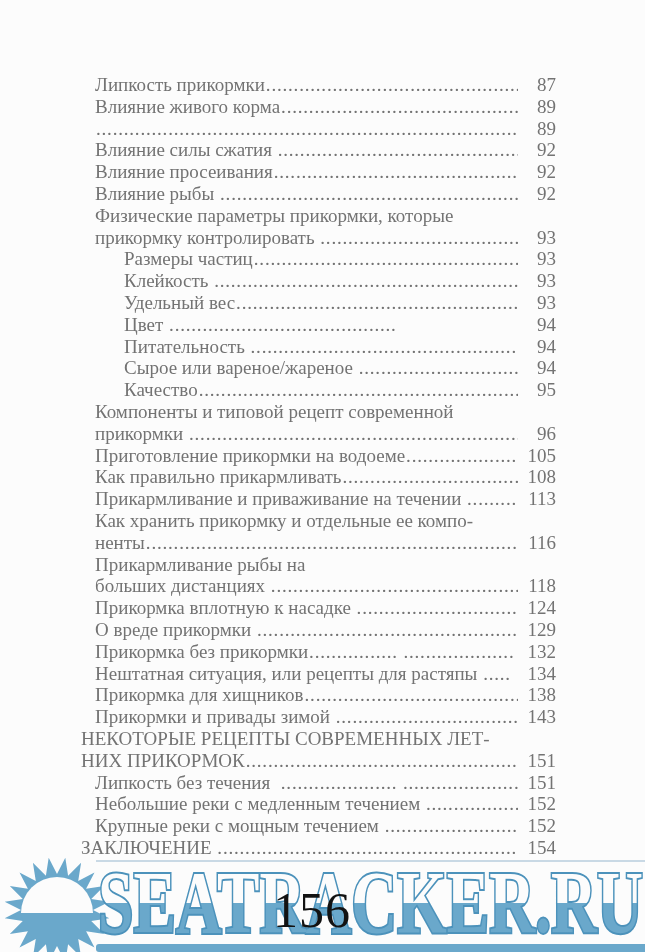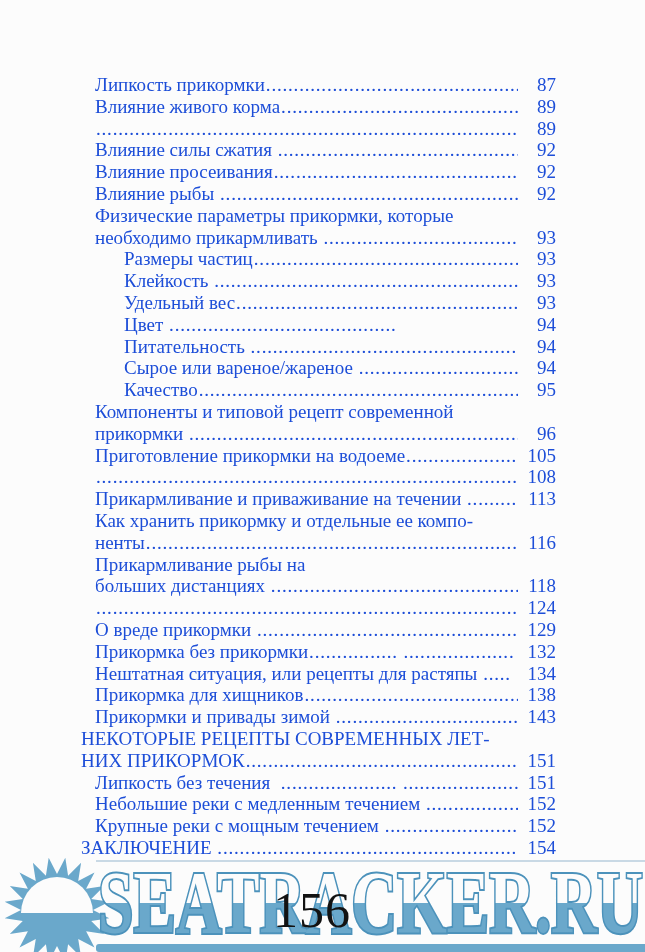--- a/index.html
+++ b/index.html
@@ -7,21 +7,21 @@
     width:645px;height:952px;position:relative;overflow:hidden;
     background:#fcfcfc;
     font-family:"Liberation Serif", serif;
   }
   .toc{
     position:absolute;left:81px;top:74px;width:475px;
   }
   .toc-row{
     display:flex;align-items:flex-end;
     font-size:19px;line-height:21.8px;height:21.8px;
-    color:#1d4ed8;white-space:pre;overflow:hidden;
+    color:#737373;white-space:pre;overflow:hidden;
   }
   .toc-row .title{flex-shrink:0;}
   .toc-row .dots{
     min-width:0;flex-shrink:1;overflow:hidden;
     letter-spacing:0.8px;padding-left:1px;
   }
   .toc-row .pagenum{
     flex-shrink:0;margin-left:auto;text-align:right;
     min-width:30px;padding-left:8px;
   }
@@ -48,38 +48,38 @@
 <body>
 
 <div class="toc">
     <div class="toc-row ind-1"><span class="title">Липкость прикормки</span><span class="dots">...............................................................................................</span><span class="pagenum">87</span></div>
     <div class="toc-row ind-1"><span class="title">Влияние живого корма</span><span class="dots">...............................................................................................</span><span class="pagenum">89</span></div>
     <div class="toc-row ind-1"><span class="dots">...............................................................................................</span><span class="pagenum">89</span></div>
     <div class="toc-row ind-1"><span class="title">Влияние силы сжатия </span><span class="dots">...............................................................................................</span><span class="pagenum">92</span></div>
     <div class="toc-row ind-1"><span class="title">Влияние просеивания</span><span class="dots">...............................................................................................</span><span class="pagenum">92</span></div>
     <div class="toc-row ind-1"><span class="title">Влияние рыбы </span><span class="dots">...............................................................................................</span><span class="pagenum">92</span></div>
     <div class="toc-row ind-1"><span class="title">Физические параметры прикормки, которые</span></div>
-    <div class="toc-row ind-1"><span class="title">необходимо прикармливать </span><span class="dots">...............................................................................................</span><span class="pagenum">93</span></div>
+    <div class="toc-row ind-1"><span class="title">прикормку контролировать </span><span class="dots">...............................................................................................</span><span class="pagenum">93</span></div>
     <div class="toc-row ind-2"><span class="title">Размеры частиц</span><span class="dots">...............................................................................................</span><span class="pagenum">93</span></div>
     <div class="toc-row ind-2"><span class="title">Клейкость </span><span class="dots">...............................................................................................</span><span class="pagenum">93</span></div>
     <div class="toc-row ind-2"><span class="title">Удельный вес</span><span class="dots">...............................................................................................</span><span class="pagenum">93</span></div>
     <div class="toc-row ind-2"><span class="title">Цвет </span><span class="dots">.........................................</span><span class="pagenum">94</span></div>
     <div class="toc-row ind-2"><span class="title">Питательность </span><span class="dots">...............................................................................................</span><span class="pagenum">94</span></div>
     <div class="toc-row ind-2"><span class="title">Сырое или вареное/жареное </span><span class="dots">...............................................................................................</span><span class="pagenum">94</span></div>
     <div class="toc-row ind-2"><span class="title">Качество</span><span class="dots">...............................................................................................</span><span class="pagenum">95</span></div>
     <div class="toc-row ind-1"><span class="title">Компоненты и типовой рецепт современной</span></div>
     <div class="toc-row ind-1"><span class="title">прикормки </span><span class="dots">...............................................................................................</span><span class="pagenum">96</span></div>
     <div class="toc-row ind-1"><span class="title">Приготовление прикормки на водоеме</span><span class="dots">...............................................................................................</span><span class="pagenum">105</span></div>
-    <div class="toc-row ind-1"><span class="dots">...............................................................................................</span><span class="pagenum">108</span></div>
+    <div class="toc-row ind-1"><span class="title">Как правильно прикармливать</span><span class="dots">...............................................................................................</span><span class="pagenum">108</span></div>
     <div class="toc-row ind-1"><span class="title">Прикармливание и приваживание на течении </span><span class="dots">...............................................................................................</span><span class="pagenum">113</span></div>
     <div class="toc-row ind-1"><span class="title">Как хранить прикормку и отдельные ее компо-</span></div>
     <div class="toc-row ind-1"><span class="title">ненты</span><span class="dots">...............................................................................................</span><span class="pagenum">116</span></div>
     <div class="toc-row ind-1"><span class="title">Прикармливание рыбы на</span></div>
     <div class="toc-row ind-1"><span class="title">больших дистанциях </span><span class="dots">...............................................................................................</span><span class="pagenum">118</span></div>
-    <div class="toc-row ind-1"><span class="dots">...............................................................................................</span><span class="pagenum">124</span></div>
+    <div class="toc-row ind-1"><span class="title">Прикормка вплотную к насадке </span><span class="dots">...............................................................................................</span><span class="pagenum">124</span></div>
     <div class="toc-row ind-1"><span class="title">О вреде прикормки </span><span class="dots">...............................................................................................</span><span class="pagenum">129</span></div>
     <div class="toc-row ind-1"><span class="title">Прикормка без прикормки</span><span class="dots">................ ....................</span><span class="pagenum">132</span></div>
     <div class="toc-row ind-1"><span class="title">Нештатная ситуация, или рецепты для растяпы </span><span class="dots">.....</span><span class="pagenum">134</span></div>
     <div class="toc-row ind-1"><span class="title">Прикормка для хищников</span><span class="dots">...............................................................................................</span><span class="pagenum">138</span></div>
     <div class="toc-row ind-1"><span class="title">Прикормки и привады зимой </span><span class="dots">...............................................................................................</span><span class="pagenum">143</span></div>
     <div class="toc-row ind-0"><span class="title">НЕКОТОРЫЕ РЕЦЕПТЫ СОВРЕМЕННЫХ ЛЕТ-</span></div>
     <div class="toc-row ind-0"><span class="title">НИХ ПРИКОРМОК</span><span class="dots">...............................................................................................</span><span class="pagenum">151</span></div>
     <div class="toc-row ind-1"><span class="title">Липкость без течения  </span><span class="dots">..................... .....................</span><span class="pagenum">151</span></div>
     <div class="toc-row ind-1"><span class="title">Небольшие реки с медленным течением </span><span class="dots">...............................................................................................</span><span class="pagenum">152</span></div>
     <div class="toc-row ind-1"><span class="title">Крупные реки с мощным течением </span><span class="dots">...............................................................................................</span><span class="pagenum">152</span></div>

